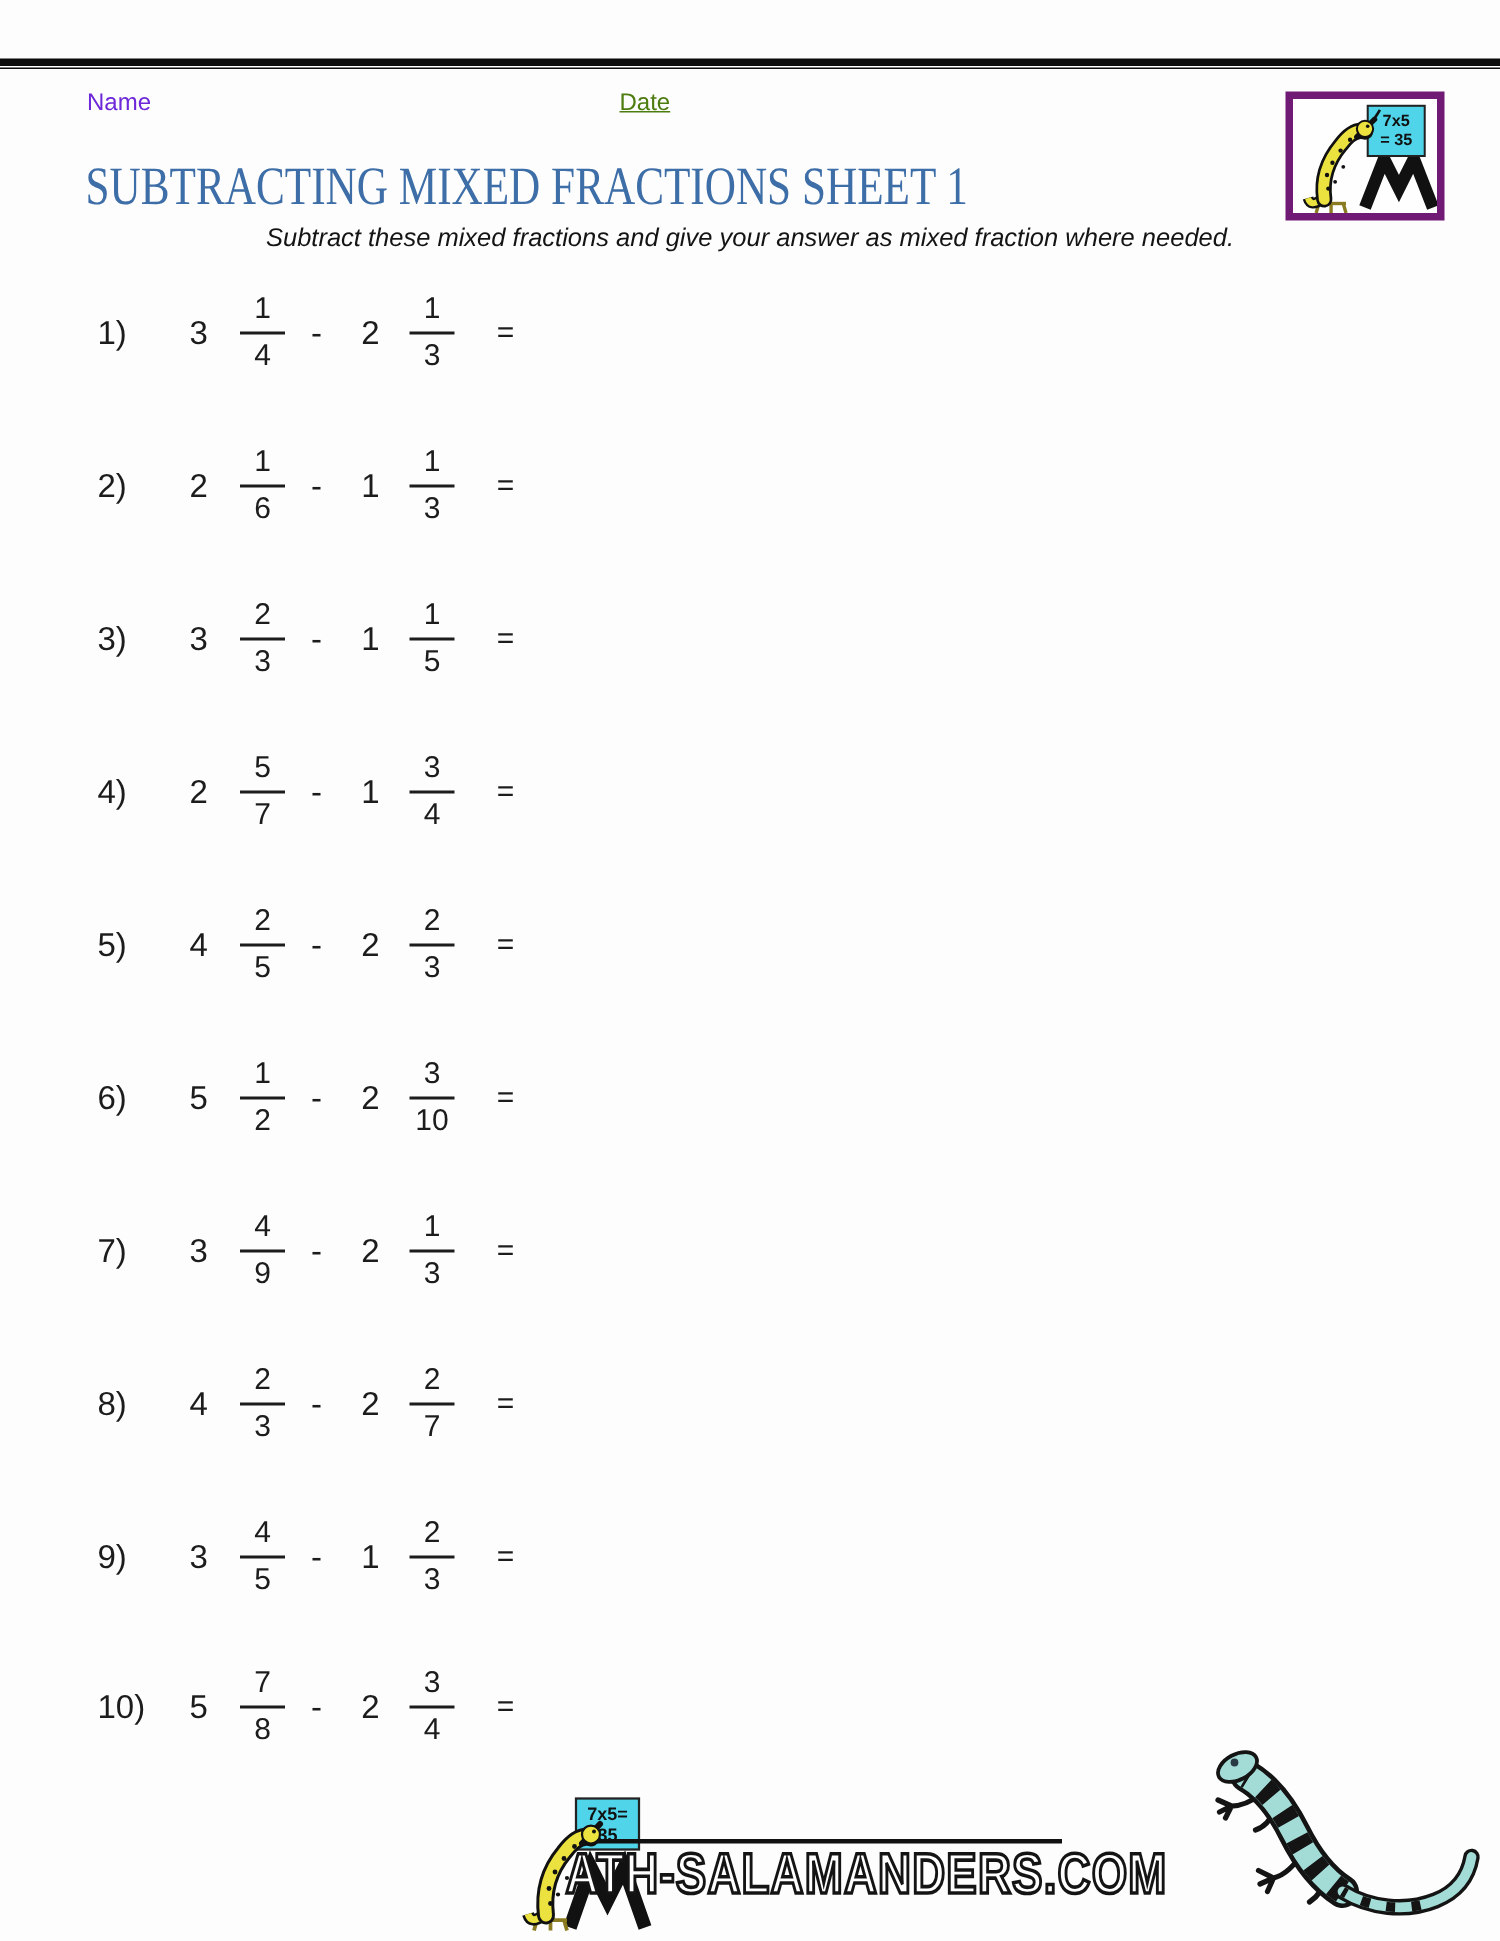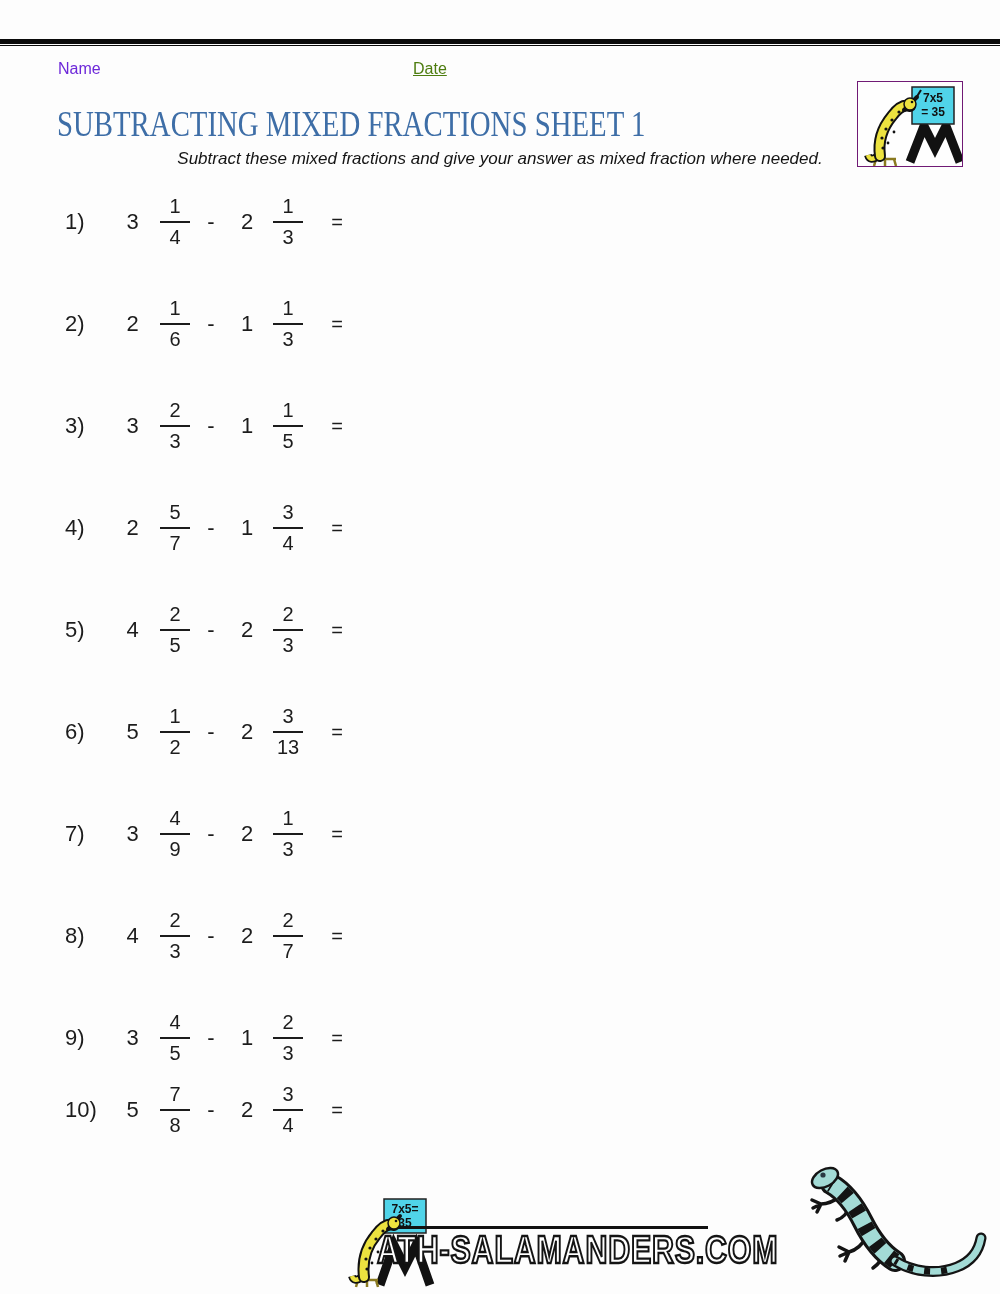--- a/index.html
+++ b/index.html
@@ -12,21 +12,21 @@
 
   
   .rule-thick { position:absolute; left:0; top:39px; width:1000px; height:5px; background:#0a0a0a; }
   .rule-thin  { position:absolute; left:0; top:45px; width:1000px; height:1px; background:#0a0a0a; }
 
   .name-label { position:absolute; left:58px;  top:60px; font-size:16px; color:#6d28d9; }
   .date-label { position:absolute; left:413px; top:60px; font-size:16px; color:#4d7c0f;text-decoration:underline; }
 
   .logo-box {
     position:absolute; left:857px; top:61px; width:106px; height:86px;
-    border:1px solid #701a75; background:#fefefe;margin-top:20px;
+    border:5px solid #701a75; background:#fefefe;
   }
   .logo-box svg { width:100%; height:100%; display:block; }
 
   .sheet-title {
     position:absolute; left:57px; top:103px;
     font-family:"Liberation Serif", serif;
     font-size:36px; font-weight:normal; color:#3e6ea7;
     white-space:nowrap; transform:scaleX(0.8); transform-origin:left top;
   }
   .instruction {
@@ -228,21 +228,21 @@
         <span class="frac">
           <span class="num">1</span>
           <span class="den">2</span>
         </span>
       </span>
     <span class="op">-</span>
     <span class="whole-2">2</span>
     <span class="fslot-2">
         <span class="frac">
           <span class="num">3</span>
-          <span class="den">13</span>
+          <span class="den">10</span>
         </span>
       </span>
     <span class="eq">=</span>
   </div>
 
   <div class="prow" style="top:802px">
     <span class="q-label">7)</span>
     <span class="whole-1">3</span>
     <span class="fslot-1">
         <span class="frac">
@@ -294,21 +294,21 @@
     <span class="whole-2">1</span>
     <span class="fslot-2">
         <span class="frac">
           <span class="num">2</span>
           <span class="den">3</span>
         </span>
       </span>
     <span class="eq">=</span>
   </div>
 
-  <div class="prow" style="top:1078px">
+  <div class="prow" style="top:1106px">
     <span class="q-label">10)</span>
     <span class="whole-1">5</span>
     <span class="fslot-1">
         <span class="frac">
           <span class="num">7</span>
           <span class="den">8</span>
         </span>
       </span>
     <span class="op">-</span>
     <span class="whole-2">2</span>

